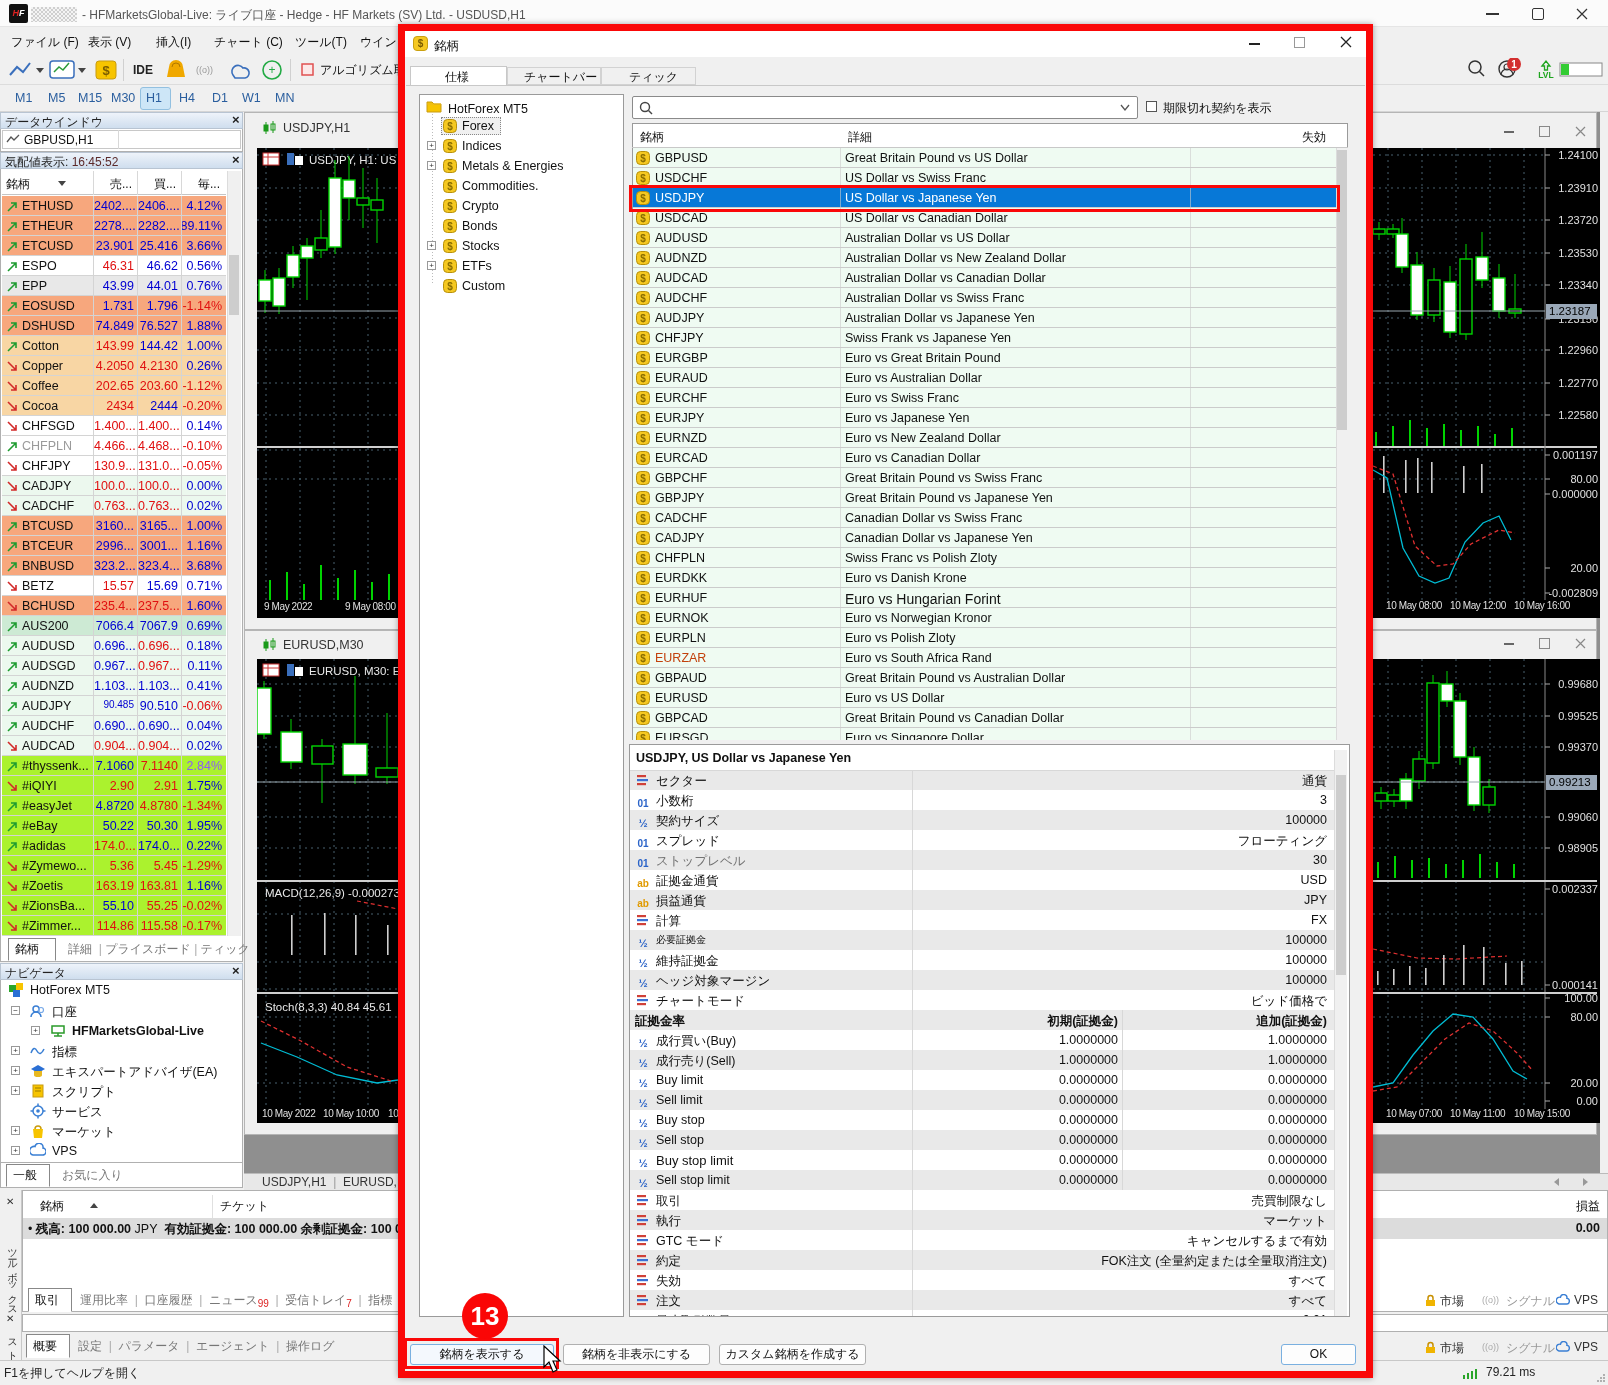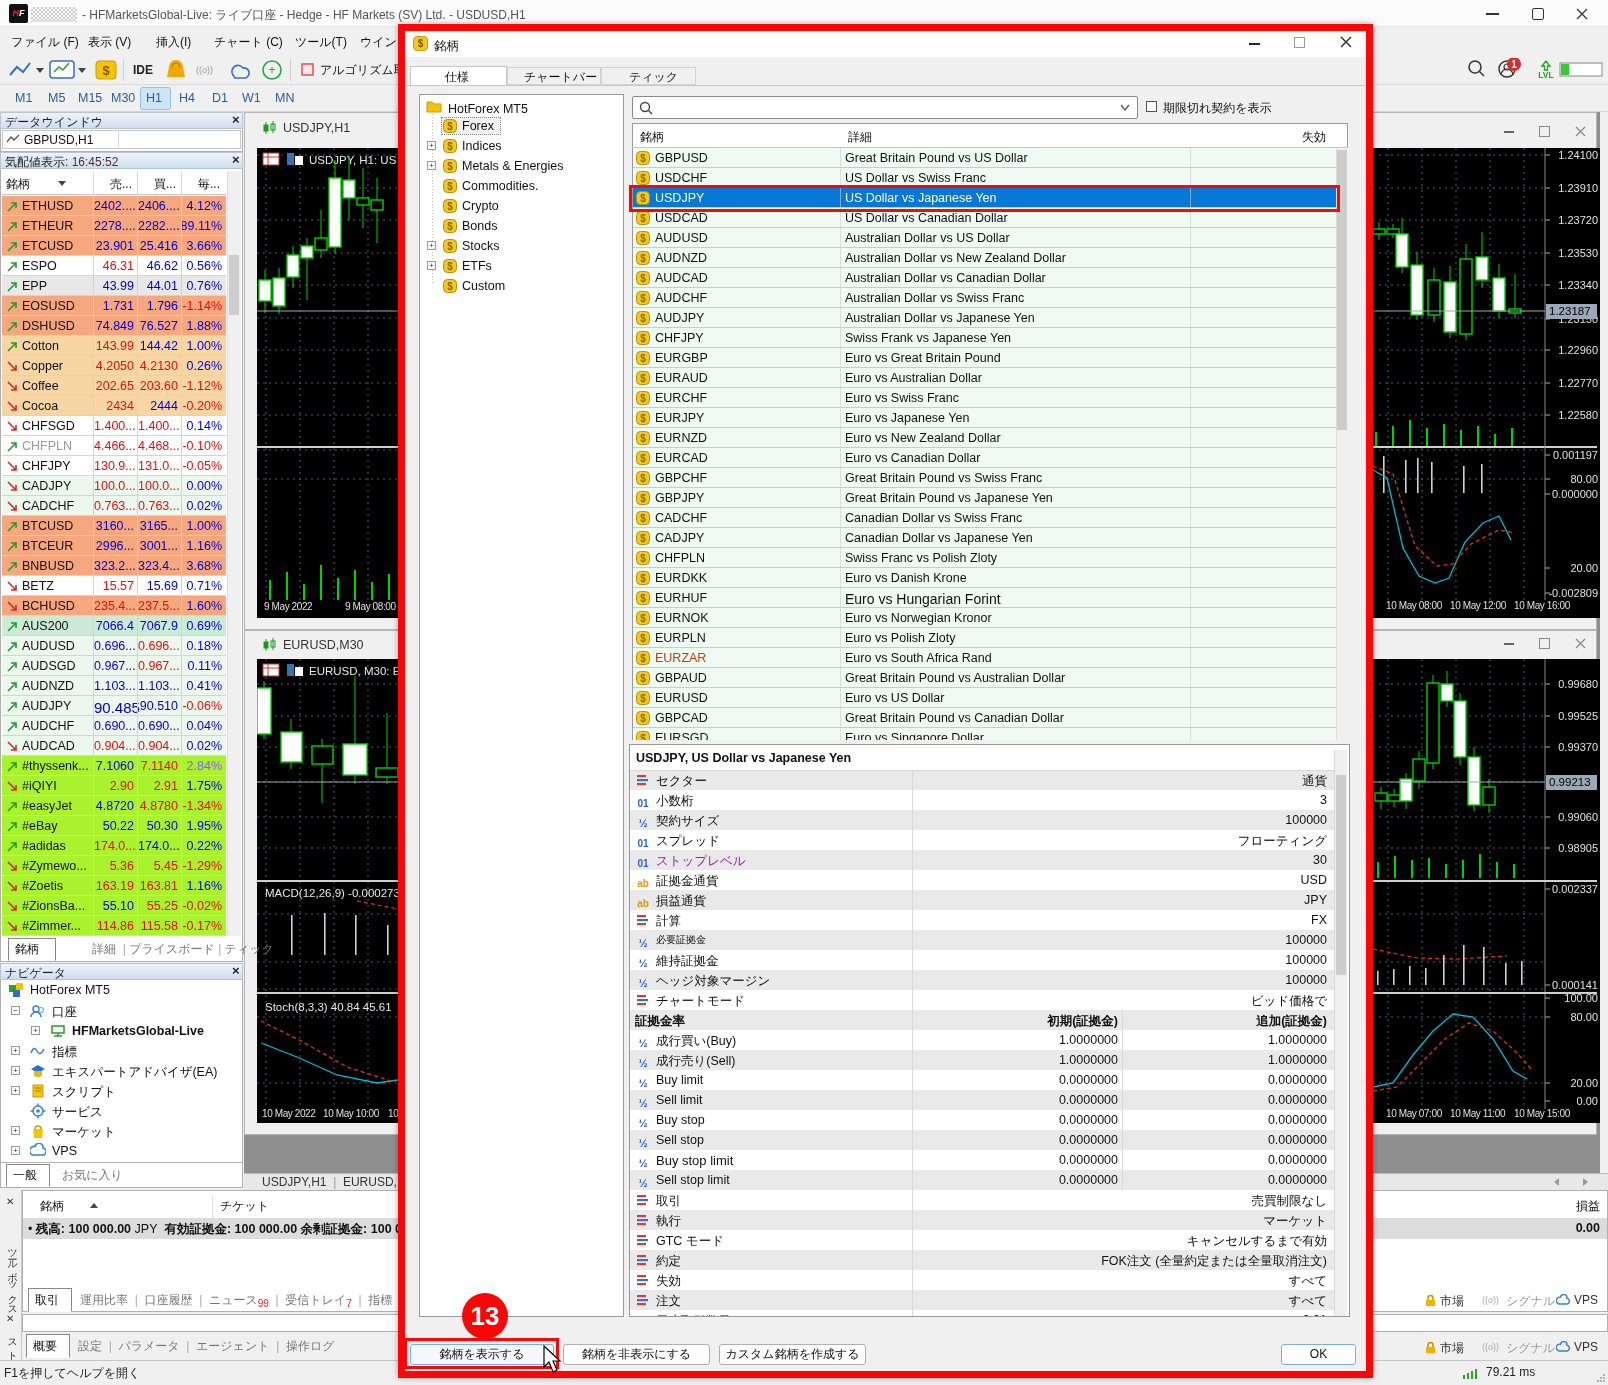--- a/index.html
+++ b/index.html
@@ -725,21 +725,21 @@
 <div style="position:absolute;left:138px;top:679px;width:40px;font-size:12.5px;color:#0000d2;text-align:right;">1.103...</div>
 <div style="position:absolute;left:180px;top:679px;width:42px;font-size:12.5px;color:#0000d2;text-align:right;">0.41%</div>
 <div style="position:absolute;left:93px;top:676px;width:1px;height:20px;background:#d4d4d4;"></div>
 <div style="position:absolute;left:137px;top:676px;width:1px;height:20px;background:#d4d4d4;"></div>
 <div style="position:absolute;left:181px;top:676px;width:1px;height:20px;background:#d4d4d4;"></div>
 <div style="position:absolute;left:2px;top:696px;width:224px;height:20px;background:#ecf8ee;border-bottom:1px solid #d4d4d4;"></div>
 <svg style="position:absolute;left:7px;top:701px" width="11" height="11">
     <path d="M1 10 L9 2 M4 2 L9 2 L9 7" stroke="#1f9c30" stroke-width="1.6" fill="none"></path>
   </svg>
 <div style="position:absolute;left:22px;top:699px;font-size:12.5px;color:#111;">AUDJPY</div>
-<div style="position:absolute;left:94px;top:699px;width:40px;font-size:15px;color:#0000d2;text-align:right;">90.485</div>
+<div style="position:absolute;left:94px;top:699px;width:40px;font-size:10px;color:#0000d2;text-align:right;">90.485</div>
 <div style="position:absolute;left:138px;top:699px;width:40px;font-size:12.5px;color:#0000d2;text-align:right;">90.510</div>
 <div style="position:absolute;left:180px;top:699px;width:42px;font-size:12.5px;color:#e01010;text-align:right;">-0.06%</div>
 <div style="position:absolute;left:93px;top:696px;width:1px;height:20px;background:#d4d4d4;"></div>
 <div style="position:absolute;left:137px;top:696px;width:1px;height:20px;background:#d4d4d4;"></div>
 <div style="position:absolute;left:181px;top:696px;width:1px;height:20px;background:#d4d4d4;"></div>
 <div style="position:absolute;left:2px;top:716px;width:224px;height:20px;background:#ecf8ee;border-bottom:1px solid #d4d4d4;"></div>
 <svg style="position:absolute;left:7px;top:721px" width="11" height="11">
     <path d="M1 10 L9 2 M4 2 L9 2 L9 7" stroke="#1f9c30" stroke-width="1.6" fill="none"></path>
   </svg>
 <div style="position:absolute;left:22px;top:719px;font-size:12.5px;color:#111;">AUDCHF</div>
@@ -857,21 +857,21 @@
 <div style="position:absolute;left:138px;top:919px;width:40px;font-size:12.5px;color:#e01010;text-align:right;">115.58</div>
 <div style="position:absolute;left:180px;top:919px;width:42px;font-size:12.5px;color:#e01010;text-align:right;">-0.17%</div>
 <div style="position:absolute;left:93px;top:916px;width:1px;height:20px;background:#d4d4d4;"></div>
 <div style="position:absolute;left:137px;top:916px;width:1px;height:20px;background:#d4d4d4;"></div>
 <div style="position:absolute;left:181px;top:916px;width:1px;height:20px;background:#d4d4d4;"></div>
 <div style="position:absolute;left:227px;top:171px;width:14px;height:765px;background:#f0f0f0;border-left:1px solid #dcdcdc;"></div>
 <div style="position:absolute;left:229px;top:255px;width:10px;height:60px;background:#cdcdcd;"></div>
 <div style="position:absolute;left:0px;top:936px;width:243px;height:26px;background:#fff;border:1px solid #b0b0b0;border-top:none;"></div>
 <div style="position:absolute;left:8px;top:938px;width:48px;height:23px;background:#fff;border:1px solid #888;border-bottom:1px solid #fff;"></div>
 <div style="position:absolute;left:15px;top:941px;font-size:12px;color:#111;">銘柄</div>
-<div style="position:absolute;left:68px;top:941px;font-size:12px;color:#777;margin-left:24px;">詳細&nbsp;&nbsp;<span style="color:#aaa">|</span>&nbsp;プライスボード&nbsp;<span style="color:#aaa">|</span>&nbsp;ティック</div>
+<div style="position:absolute;left:68px;top:941px;font-size:12px;color:#777;">詳細&nbsp;&nbsp;<span style="color:#aaa">|</span>&nbsp;プライスボード&nbsp;<span style="color:#aaa">|</span>&nbsp;ティック</div>
 <div style="position:absolute;left:0px;top:963px;width:243px;height:200px;background:#fff;border:1px solid #b0b0b0;"></div>
 <div style="position:absolute;left:0px;top:963px;width:243px;height:17px;background:linear-gradient(#eef3fa,#cfdeee);border:1px solid #b8c4d2;"></div>
 <div style="position:absolute;left:5px;top:965px;font-size:12px;color:#222;">ナビゲータ</div>
 <div style="position:absolute;left:232px;top:963px;font-size:13px;color:#222;font-weight:bold;">×</div>
 <div style="position:absolute;left:8px;top:982px;width:15px;height:15px;"><svg width="16" height="16">
       <rect x="1" y="3" width="7" height="7" fill="#2aa52a"></rect>
       <rect x="8" y="1" width="7" height="7" fill="#f7c400"></rect>
       <rect x="5" y="8" width="7" height="7" fill="#2a6fd4"></rect>
     </svg></div>
 <div style="position:absolute;left:30px;top:983px;font-size:12.5px;color:#111;font-weight:normal;">HotForex MT5</div>
@@ -1322,21 +1322,21 @@
 <div style="position:absolute;left:0px;top:40px;width:704px;height:20px;background:#e9e9e9;"></div>
 <div style="position:absolute;left:5px;top:43px;width:16px;text-align:center;"><span style="color:#2a63c8;font-size:11px;font-weight:bold;">½</span></div>
 <div style="position:absolute;left:26px;top:43px;font-size:12.5px;color:#111;">契約サイズ</div>
 <div style="position:absolute;left:288px;top:43px;width:409px;font-size:12.5px;color:#111;text-align:right;">100000</div>
 <div style="position:absolute;left:0px;top:60px;width:704px;height:20px;background:#fff;"></div>
 <div style="position:absolute;left:5px;top:63px;width:16px;text-align:center;"><span style="color:#2a63c8;font-size:10px;font-weight:bold;">01</span></div>
 <div style="position:absolute;left:26px;top:63px;font-size:12.5px;color:#111;">スプレッド</div>
 <div style="position:absolute;left:288px;top:63px;width:409px;font-size:12.5px;color:#111;text-align:right;">フローティング</div>
 <div style="position:absolute;left:0px;top:80px;width:704px;height:20px;background:#e9e9e9;"></div>
 <div style="position:absolute;left:5px;top:83px;width:16px;text-align:center;"><span style="color:#2a63c8;font-size:10px;font-weight:bold;">01</span></div>
-<div style="position:absolute;left:26px;top:83px;font-size:12.5px;color:#a21caf;">ストップレベル</div>
+<div style="position:absolute;left:26px;top:83px;font-size:12.5px;color:#737373;">ストップレベル</div>
 <div style="position:absolute;left:288px;top:83px;width:409px;font-size:12.5px;color:#111;text-align:right;">30</div>
 <div style="position:absolute;left:0px;top:100px;width:704px;height:20px;background:#fff;"></div>
 <div style="position:absolute;left:5px;top:103px;width:16px;text-align:center;"><span style="color:#e09a00;font-size:10px;font-weight:bold;">ab</span></div>
 <div style="position:absolute;left:26px;top:103px;font-size:12.5px;color:#111;">証拠金通貨</div>
 <div style="position:absolute;left:288px;top:103px;width:409px;font-size:12.5px;color:#111;text-align:right;">USD</div>
 <div style="position:absolute;left:0px;top:120px;width:704px;height:20px;background:#e9e9e9;"></div>
 <div style="position:absolute;left:5px;top:123px;width:16px;text-align:center;"><span style="color:#e09a00;font-size:10px;font-weight:bold;">ab</span></div>
 <div style="position:absolute;left:26px;top:123px;font-size:12.5px;color:#111;">損益通貨</div>
 <div style="position:absolute;left:288px;top:123px;width:409px;font-size:12.5px;color:#111;text-align:right;">JPY</div>
 <div style="position:absolute;left:0px;top:140px;width:704px;height:20px;background:#fff;"></div>

